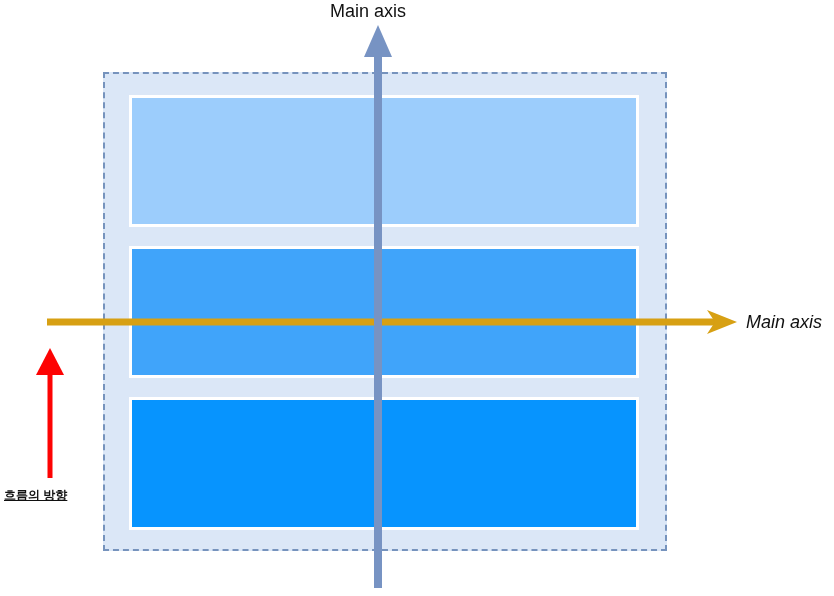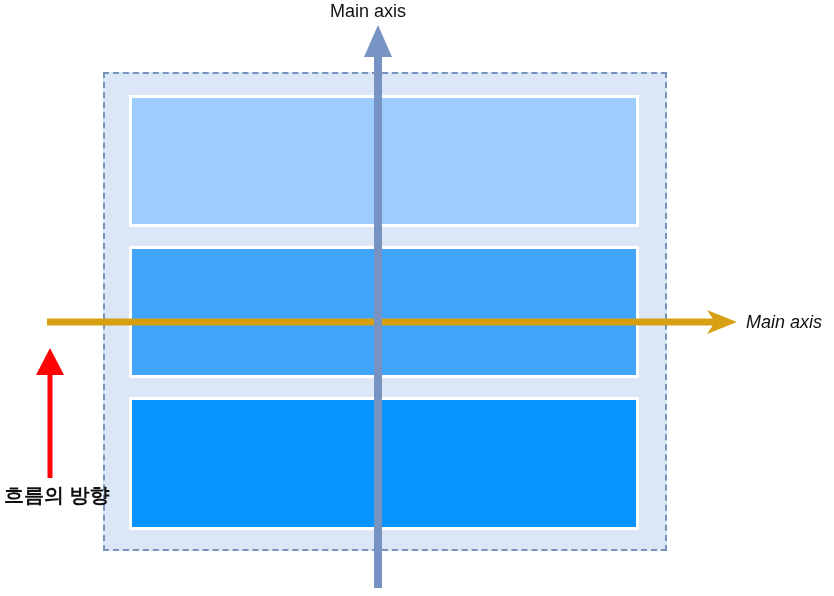--- a/index.html
+++ b/index.html
@@ -46,21 +46,21 @@
   
   .label {
     position: absolute;
     color: #111111;
     font-size: 18px;
     line-height: 22px;
     white-space: nowrap;
   }
   .cross-axis-label { left: 330px; top: 0px; }
   .main-axis-label  { left: 746px; top: 311px; }
-  .flow-label       { left: 4px; top: 484px; font-size: 20px; font-weight: bold; }
+  .flow-label       { left: 4px; top: 484px; font-size: 12px; font-weight: bold; text-decoration: underline; }
 </style>
 </head>
 <body>
 
 <div class="canvas">
 
   <div class="flex-container" style="background-color: rgb(219, 231, 247); border-color: rgb(118, 147, 189);"></div>
 
   <div class="flex-item item1" style="background-color: rgb(156, 205, 252);"></div>
   <div class="flex-item item2" style="background-color: rgb(64, 164, 250);"></div>

